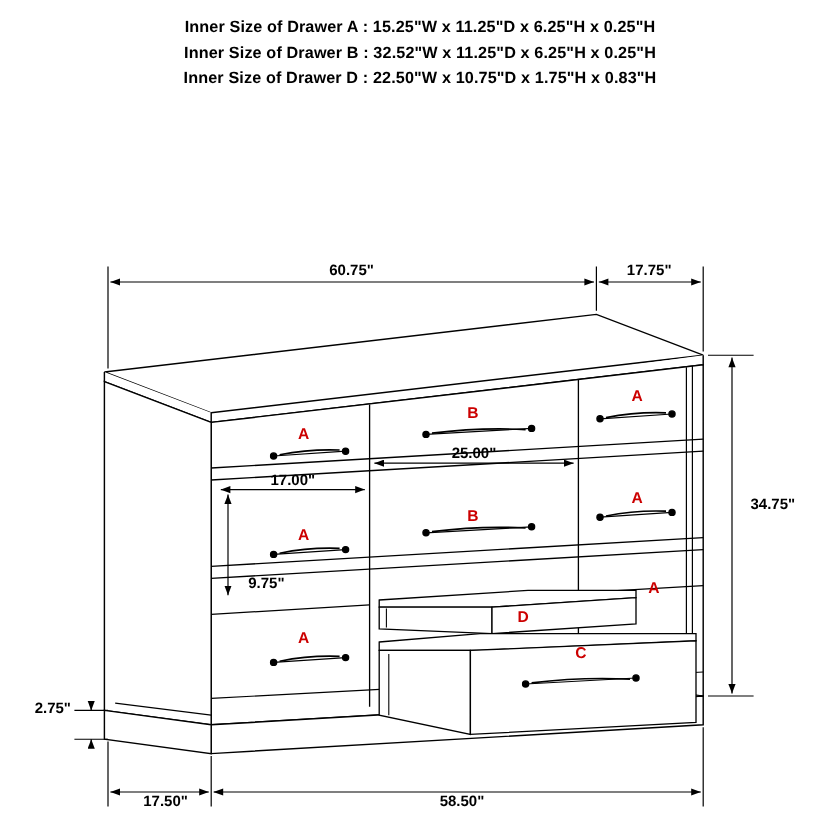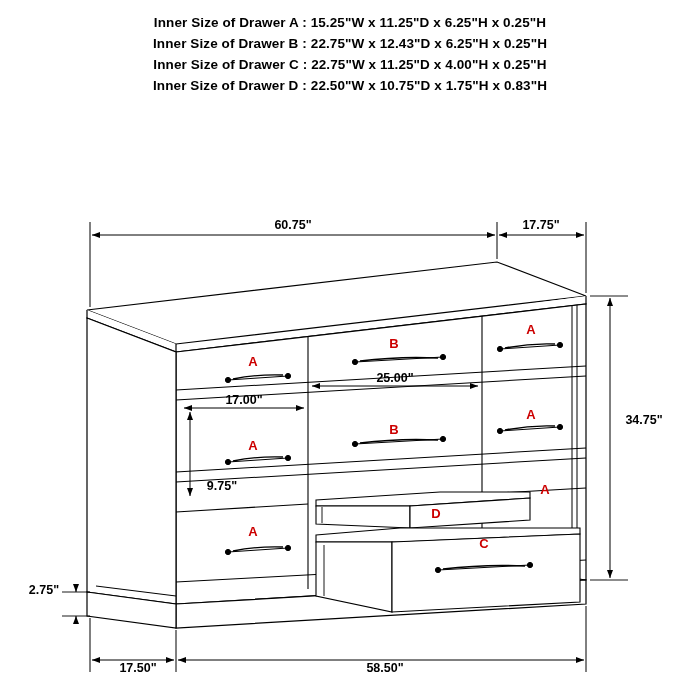--- a/index.html
+++ b/index.html
@@ -51,22 +51,21 @@
     fill: #cc0000;
   }
 </style>
 </head>
 <body>
 
 <div id="stage">
 
   <div class="spec-list">
     <div class="spec-line">Inner Size of Drawer A : 15.25"W x 11.25"D x 6.25"H x 0.25"H</div>
-    <div class="spec-line">Inner Size of Drawer B : 22.75"W x 12.43"D x 6.25"H x 0.25"H</div>
-    <div class="spec-line">Inner Size of Drawer C : 22.75"W x 11.25"D x 4.00"H x 0.25"H</div>
+    <div class="spec-line">Inner Size of Drawer B : 32.52"W x 11.25"D x 6.25"H x 0.25"H</div>
     <div class="spec-line">Inner Size of Drawer  D : 22.50"W x 10.75"D x 1.75"H x 0.83"H</div>
   </div>
 
   <svg class="diagram" width="700" height="700" viewBox="0 0 700 700">
     <defs>
       <marker id="arrEnd" markerWidth="9" markerHeight="9" refX="8" refY="3" orient="auto" markerUnits="strokeWidth">
         <path d="M0,0 L8,3 L0,6 z" fill="#000"></path>
       </marker>
       <marker id="arrStart" markerWidth="9" markerHeight="9" refX="0" refY="3" orient="auto" markerUnits="strokeWidth">
         <path d="M8,0 L0,3 L8,6 z" fill="#000"></path>

